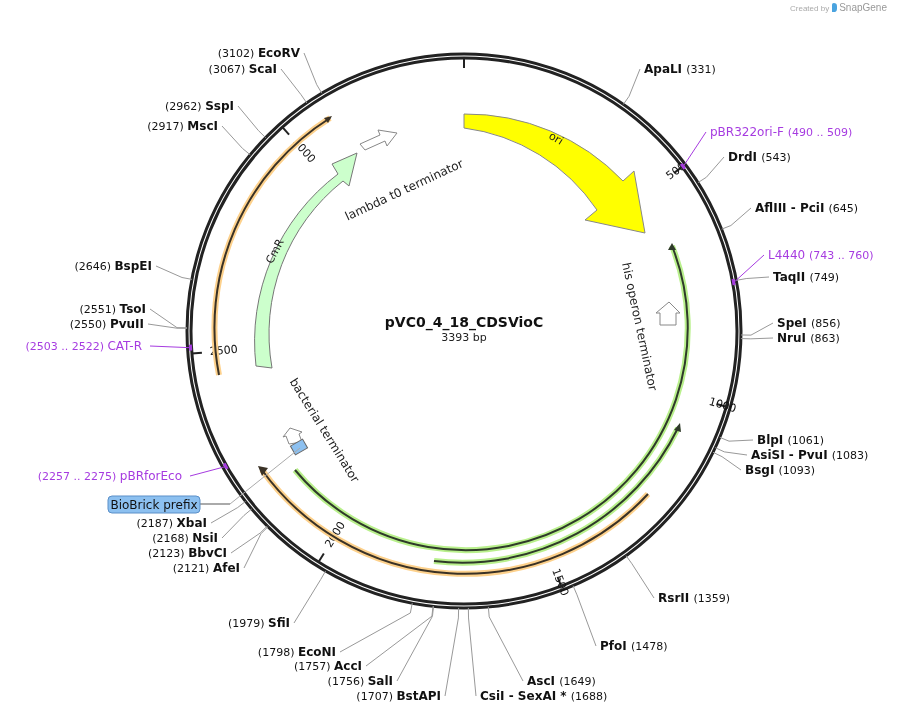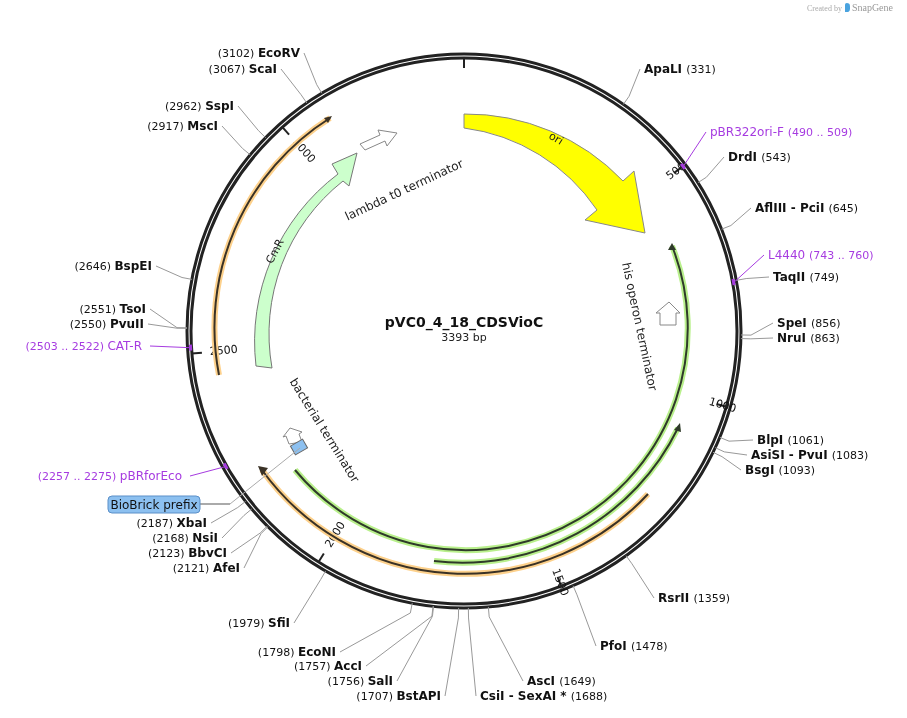--- a/index.html
+++ b/index.html
@@ -1,18 +1,18 @@
 <!DOCTYPE html>
 <html><head>
 <meta charset="utf-8">
 <style>
   html,body{margin:0;padding:0;background:#fff;}
   body{width:907px;height:718px;position:relative;overflow:hidden;font-family:"DejaVu Sans","Liberation Sans",sans-serif;}
   #map{position:absolute;left:0;top:0;}
-  .credit{position:absolute;right:14px;top:2px;font-size:8px;color:#aaa;font-family:Liberation Serif, serif;}
+  .credit{position:absolute;right:20px;top:2px;font-size:8px;color:#aaa;font-family:Liberation Sans, sans-serif;}
   .credit b{color:#999;font-weight:normal;font-size:10px;}
   .credit .logo{display:inline-block;width:5px;height:9px;background:#4aa3df;border-radius:2px 4px 4px 0;margin:0 2px -1px 3px;}
 </style>
 </head>
 <body>
 
 <svg id="map" width="907" height="718" viewBox="0 0 907 718">
   <defs>
     <path id="lambdaPath" d="M 318 210 A 170 170 0 0 1 470 150" fill="none"></path>
     <path id="hisPath" d="M 622 250 A 175 175 0 0 1 640 390" fill="none"></path>

